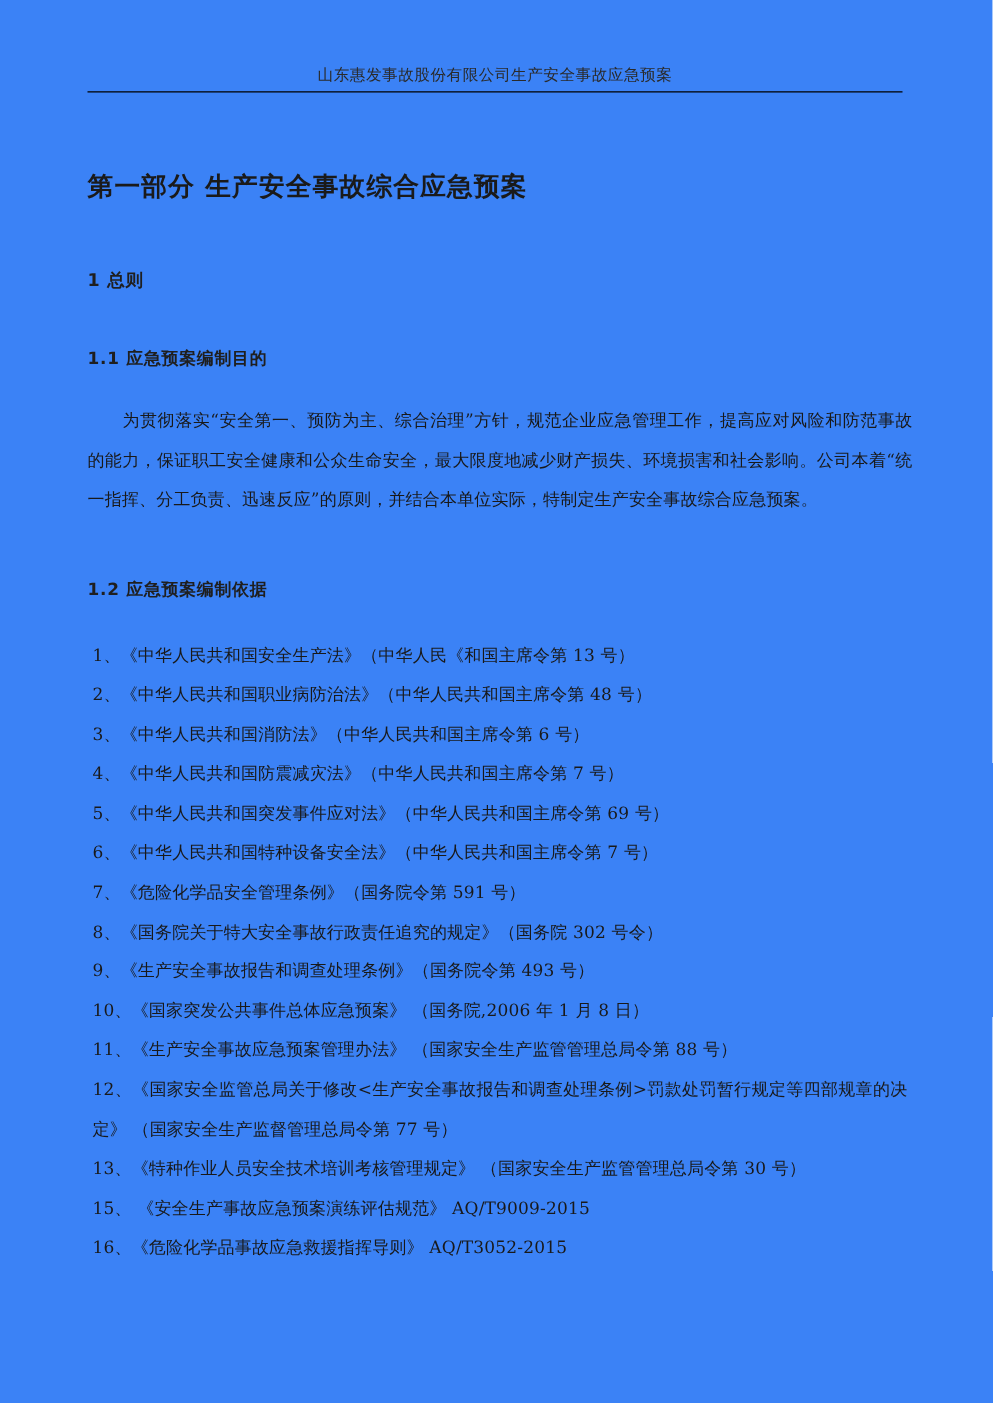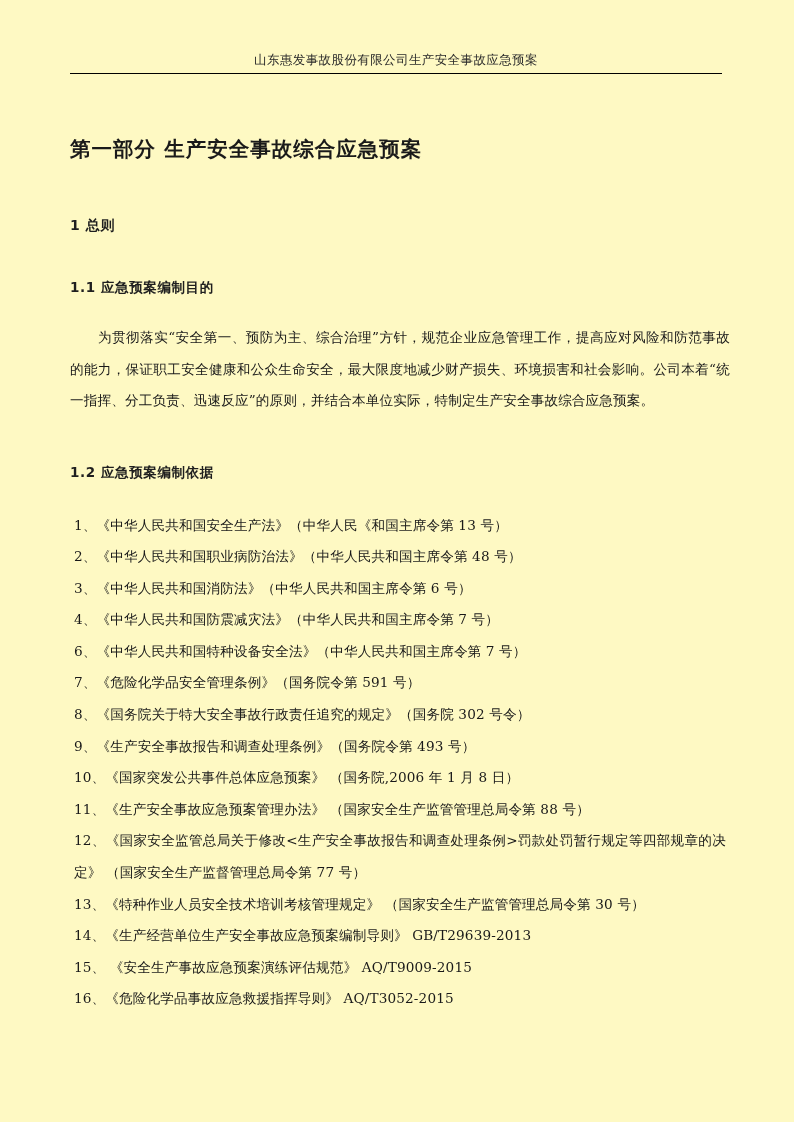--- a/index.html
+++ b/index.html
@@ -9,21 +9,21 @@
     background: #ffffff;
   }
   body {
     font-family: "DejaVu Serif", "Liberation Serif", serif;
     color: #000000;
   }
   .page {
     position: relative;
     width: 794px;
     height: 1122px;
-    background: #fef9c3;
+    background: #3b82f6;
     overflow: hidden;
     box-sizing: border-box;
   }
 
   
   .page-header {
     position: absolute;
     left: 70px;
     top: 50px;
     width: 652px;
@@ -137,27 +137,27 @@
 
     <p class="para">为贯彻落实“安全第一、预防为主、综合治理”方针，规范企业应急管理工作，提高应对风险和防范事故的能力，保证职工安全健康和公众生命安全，最大限度地减少财产损失、环境损害和社会影响。公司本着“统一指挥、分工负责、迅速反应”的原则，并结合本单位实际，特制定生产安全事故综合应急预案。</p>
 
     <h3 class="h2 second">1.2  应急预案编制依据</h3>
 
     <ul class="refs">
         <li class="ref-item nowrap">1、《中华人民共和国安全生产法》（中华人民《和国主席令第 13 号）</li>
         <li class="ref-item nowrap">2、《中华人民共和国职业病防治法》（中华人民共和国主席令第 48 号）</li>
         <li class="ref-item nowrap">3、《中华人民共和国消防法》（中华人民共和国主席令第 6 号）</li>
         <li class="ref-item nowrap">4、《中华人民共和国防震减灾法》（中华人民共和国主席令第 7 号）</li>
+        <li class="ref-item nowrap">5、《中华人民共和国突发事件应对法》（中华人民共和国主席令第 69 号）</li>
         <li class="ref-item nowrap">6、《中华人民共和国特种设备安全法》（中华人民共和国主席令第 7 号）</li>
         <li class="ref-item nowrap">7、《危险化学品安全管理条例》（国务院令第 591 号）</li>
         <li class="ref-item nowrap">8、《国务院关于特大安全事故行政责任追究的规定》（国务院 302 号令）</li>
         <li class="ref-item nowrap">9、《生产安全事故报告和调查处理条例》（国务院令第 493 号）</li>
         <li class="ref-item nowrap">10、《国家突发公共事件总体应急预案》 （国务院,2006 年 1 月 8 日）</li>
         <li class="ref-item nowrap">11、《生产安全事故应急预案管理办法》 （国家安全生产监管管理总局令第 88 号）</li>
         <li class="ref-item">12、《国家安全监管总局关于修改&lt;生产安全事故报告和调查处理条例&gt;罚款处罚暂行规定等四部规章的决定》 （国家安全生产监督管理总局令第 77 号）</li>
         <li class="ref-item">13、《特种作业人员安全技术培训考核管理规定》 （国家安全生产监管管理总局令第 30 号）</li>
-        <li class="ref-item nowrap">14、《生产经营单位生产安全事故应急预案编制导则》 GB/T29639-2013</li>
         <li class="ref-item nowrap">15、 《安全生产事故应急预案演练评估规范》 AQ/T9009-2015</li>
         <li class="ref-item nowrap">16、《危险化学品事故应急救援指挥导则》 AQ/T3052-2015</li>
       </ul>
 
   </div>
 </div>
 
 </body></html>

